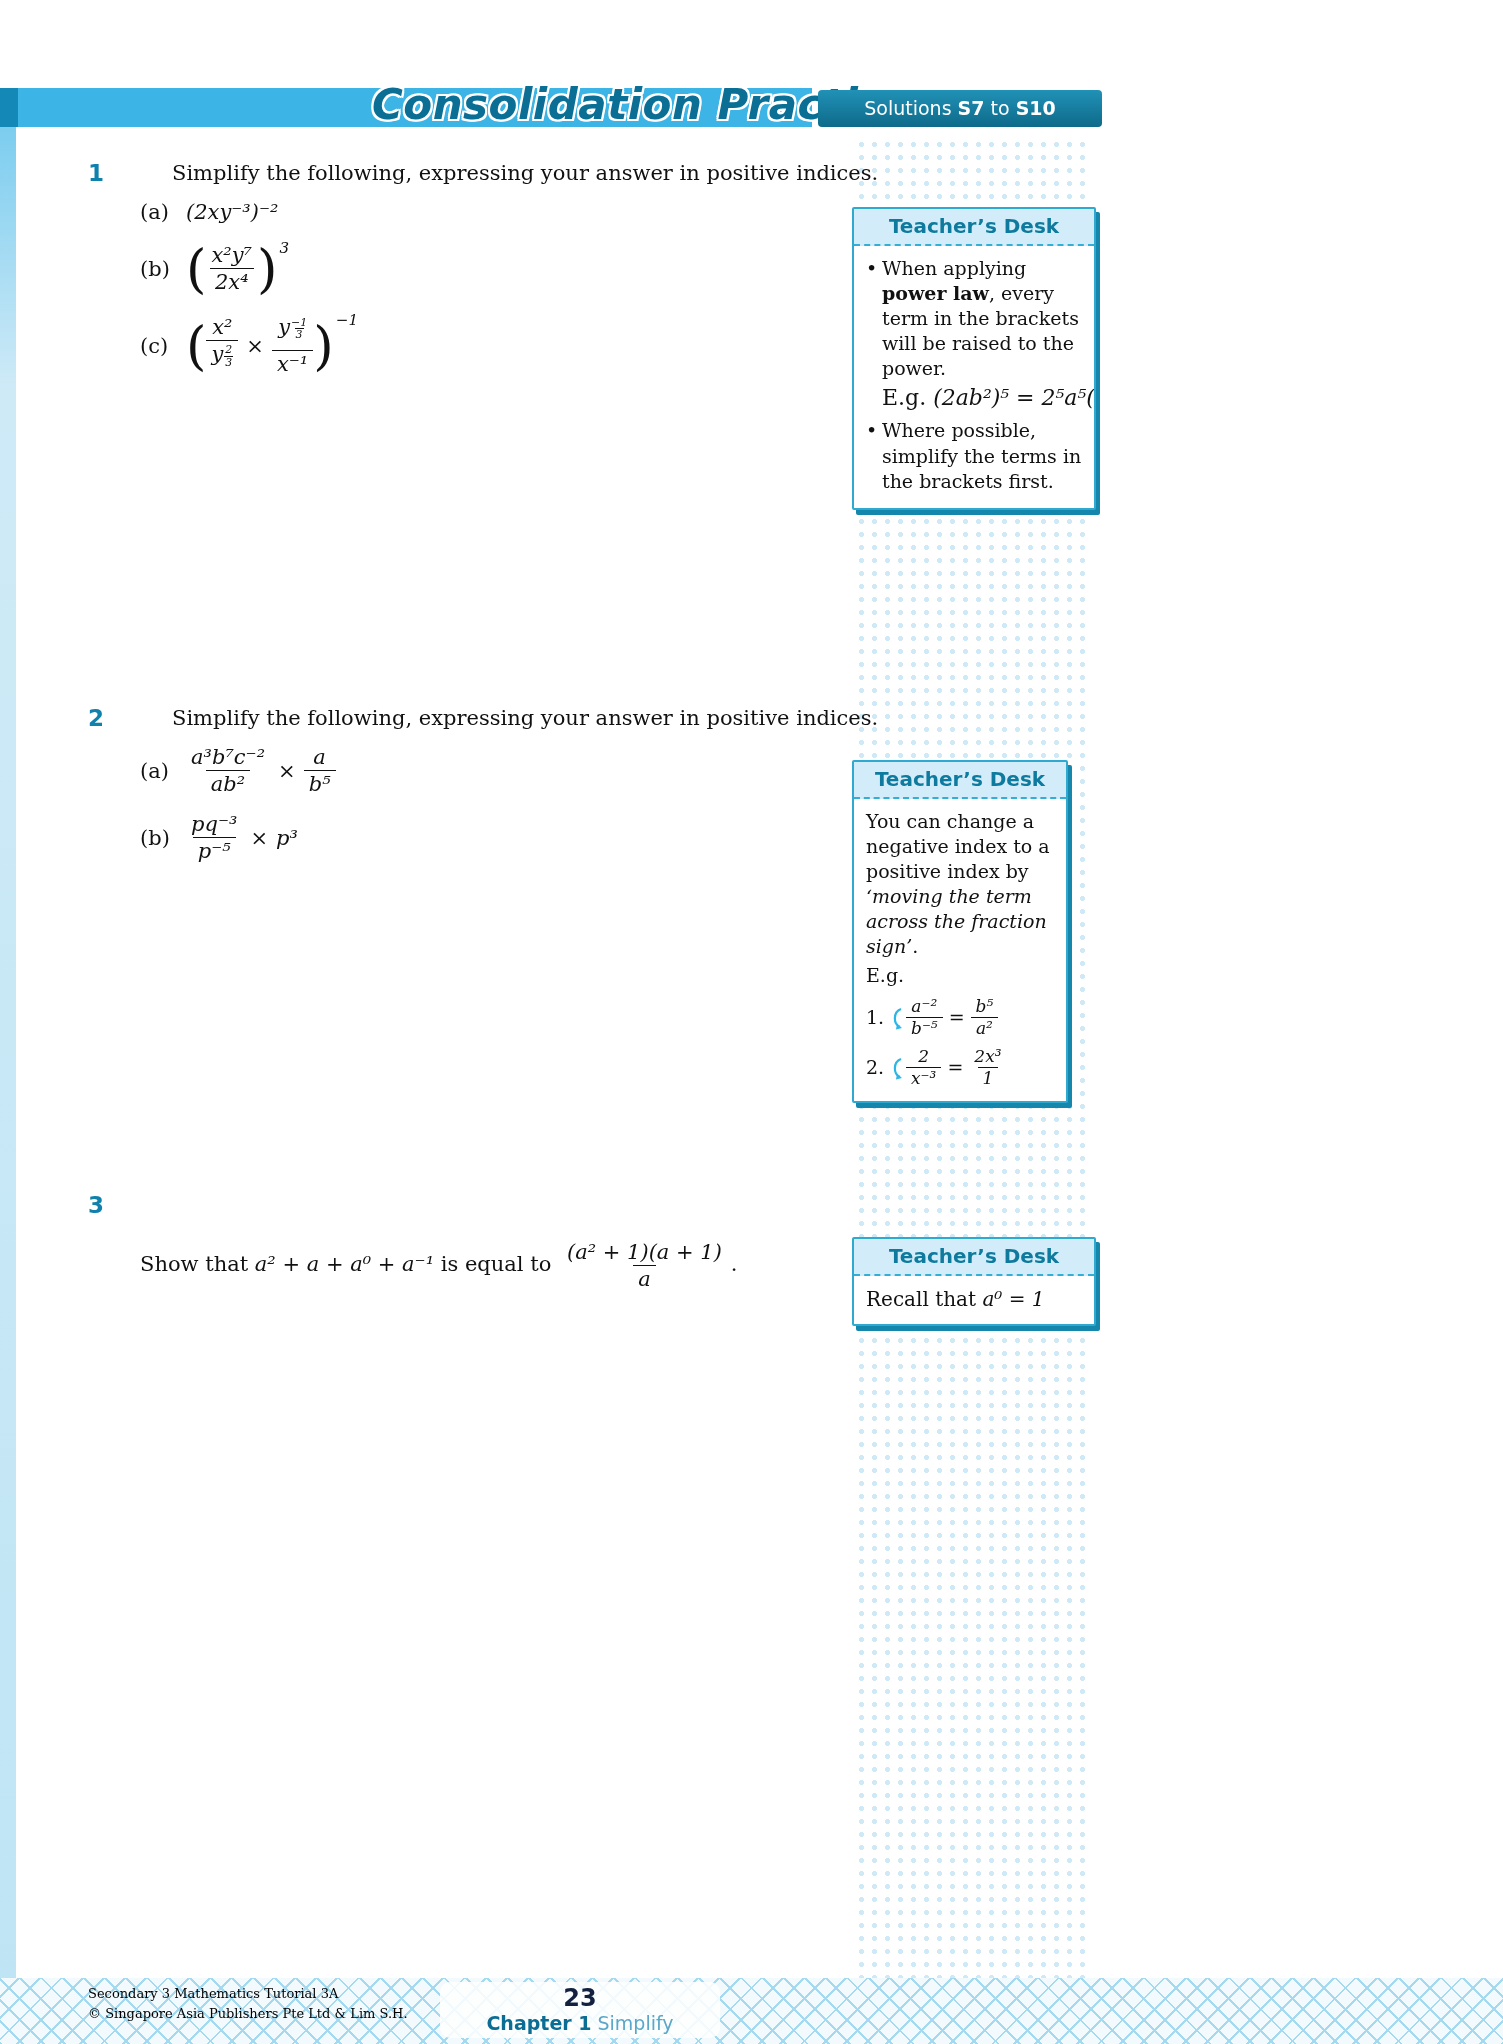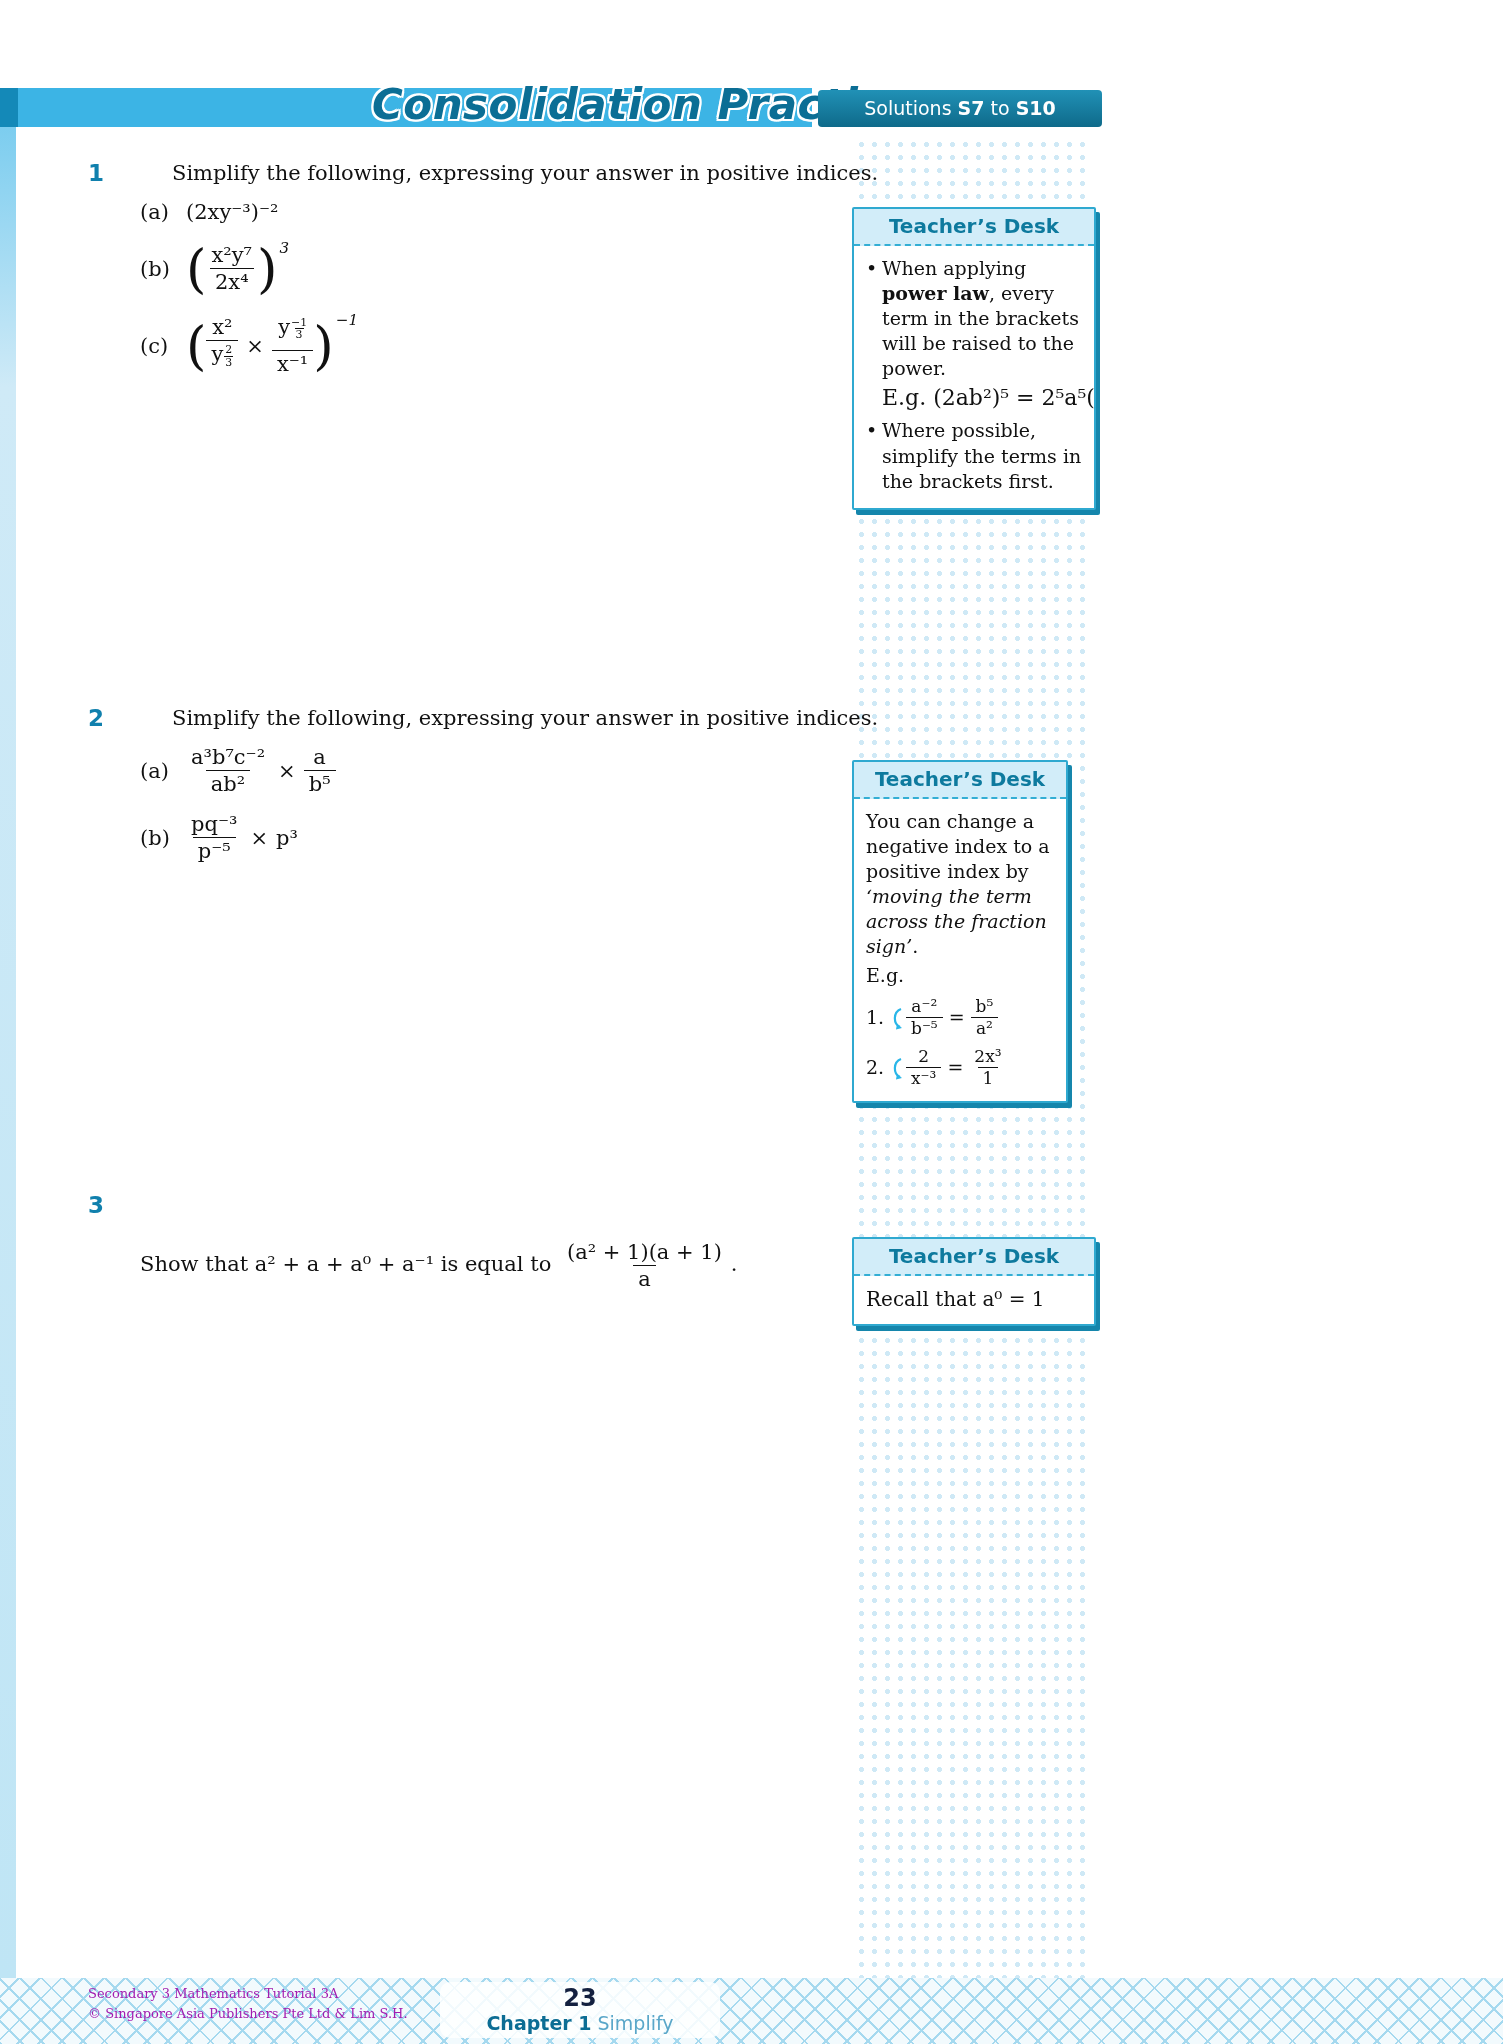--- a/index.html
+++ b/index.html
@@ -30,21 +30,21 @@
       font-family:"DejaVu Sans","Liberation Sans",sans-serif;font-size:19px;
       text-align:center;line-height:37px;}
 
   
   .qnum{position:absolute;z-index:3;font-family:"DejaVu Sans","Liberation Sans",sans-serif;
       font-weight:700;font-size:23px;color:#1080ad;}
   .qprompt{position:absolute;z-index:3;font-size:21px;color:#111;margin-left:32px;}
 
   .part{position:absolute;z-index:3;display:flex;align-items:center;font-size:21px;}
   .plabel{display:inline-block;width:46px;font-size:21px;}
-  .math{}
+  .math{font-style:italic;}
   .mathgroup{display:inline-flex;align-items:center;}
   .frac{display:inline-flex;flex-direction:column;align-items:center;line-height:1.15;vertical-align:middle;}
   .frac .num{padding:0 5px 1px;}
   .frac .den{border-top:1.6px solid #111;padding:1px 5px 0;}
   .frac.small{font-size:17px;}
   .bigp{font-size:2.5em;font-weight:400;line-height:0.8;font-style:normal;}
   .bexp{align-self:flex-start;font-size:0.72em;font-style:italic;margin:-4px 0 0 2px;}
   .times{margin:0 8px;font-style:normal;}
   .supfrac{display:inline-flex;flex-direction:column;align-items:center;font-size:0.52em;line-height:1.05;
       position:relative;top:-8px;margin-left:1px;}
@@ -61,21 +61,21 @@
   .bullet{display:flex;margin-bottom:2px;}
   .bullet .dot{width:16px;flex:none;}
   .egline{margin:2px 0 6px 16px;white-space:nowrap;font-size:22px;}
   .tpara{margin-bottom:4px;}
   .egitem{display:flex;align-items:center;margin-top:8px;}
   .egitem .eilabel{width:24px;flex:none;}
   .egitem .eq{margin:0 6px;}
   .arrow-icon{flex:none;margin-right:2px;display:inline-flex;}
 
   
-  .imprint{position:absolute;left:88px;z-index:3;font-size:13px;color:#a21caf;line-height:1.5;}
+  .imprint{position:absolute;left:88px;z-index:3;font-size:13px;color:#000000;line-height:1.5;}
   .footer-center{position:absolute;left:440px;top:1982px;width:280px;z-index:3;text-align:center;
       background:rgba(255,255,255,0.85);border-radius:10px;padding:2px 0 4px;}
   .page-number{font-family:"DejaVu Sans","Liberation Sans",sans-serif;font-weight:700;font-size:24px;color:#13203f;}
   .chapter-line{font-family:"DejaVu Sans","Liberation Sans",sans-serif;font-size:19px;color:#5aa7c9;}
   .chapter-line b{color:#0c6d94;margin-top:20px;}
 </style>
 </head>
 <body>
 
 <div class="page">

